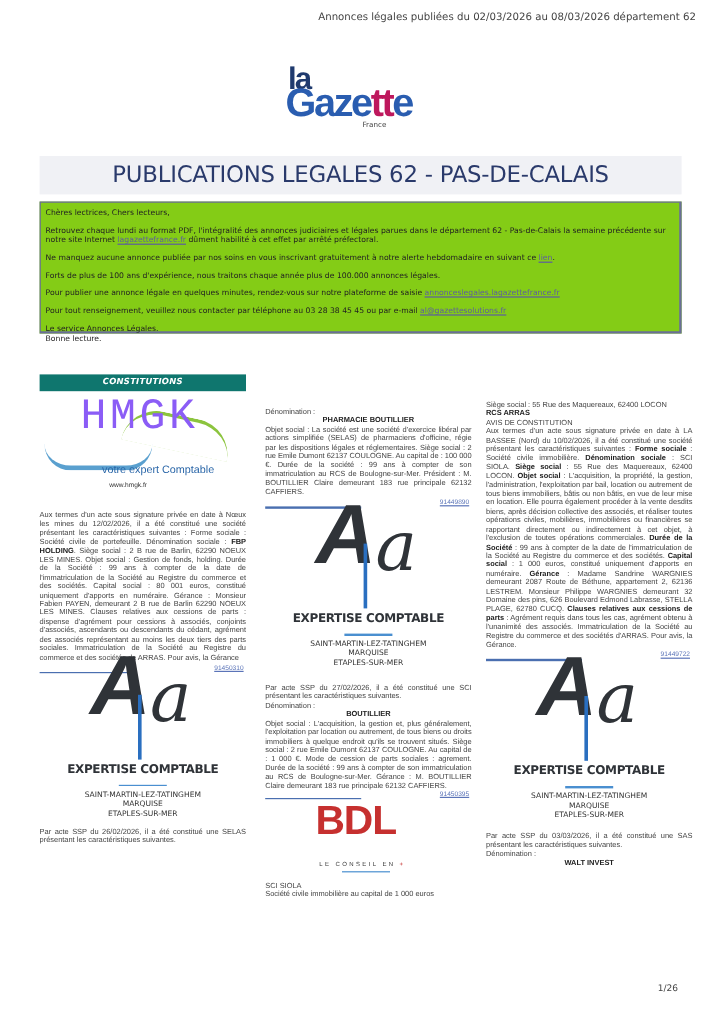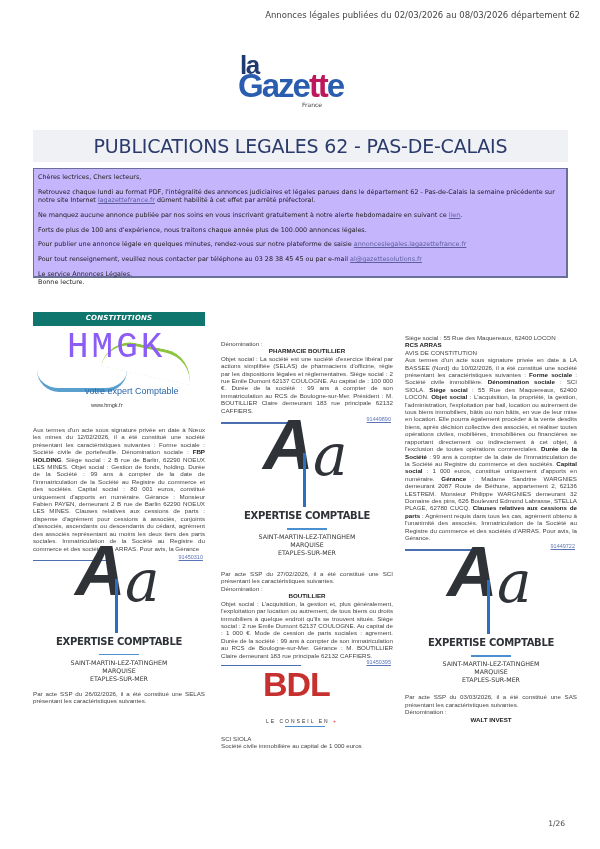--- a/index.html
+++ b/index.html
@@ -5,21 +5,21 @@
   * { box-sizing: border-box; margin: 0; padding: 0; }
   body { width: 600px; height: 849px; background: #fff; font-family: "DejaVu Sans", sans-serif; color: #333; position: relative; overflow: hidden; }
   .header-line { position: absolute; top: 10px; right: 20px; font-size: 8.5px; color: #444; }
   .logo { position: absolute; left: 238px; top: 52px; width: 125px; height: 56px; }
   .logo .la { position: absolute; left: 2px; top: 0; font-family: "Liberation Sans", sans-serif; font-weight: bold; font-size: 26px; color: #1f3a6e; letter-spacing: -1.5px; line-height: 26px; }
   .logo .gz { position: absolute; left: 0; top: 17px; font-family: "Liberation Sans", sans-serif; font-weight: bold; font-size: 33px; color: #2a5db0; letter-spacing: -2px; line-height: 33px; }
   .logo .gz .tt { color: #be185d; }
   .logo .fr { position: absolute; left: 64px; top: 49px; font-size: 6px; color: #444; }
   .banner { position: absolute; left: 33px; top: 130px; width: 535px; height: 32px; background: #f0f1f5; display: flex; align-items: center; justify-content: center; }
   .banner h1 { font-family: "DejaVu Sans", sans-serif; font-weight: normal; font-size: 19px; color: #2a3a6b; letter-spacing: -0.2px; }
-  .intro { position: absolute; left: 33px; top: 168px; width: 535px; height: 110px; background: #c4b5fd; border: 1px solid #6a6f97; border-right: 2px solid #6a6f97; border-bottom: 2px solid #6a6f97; padding: 4px 4px; font-size: 6.4px; color: #222; line-height: 8.2px; }
+  .intro { position: absolute; left: 33px; top: 168px; width: 535px; height: 110px; background: #84cc16; border: 1px solid #6a6f97; border-right: 2px solid #6a6f97; border-bottom: 2px solid #6a6f97; padding: 4px 4px; font-size: 6.4px; color: #222; line-height: 8.2px; }
   .intro p { margin-bottom: 6.6px; }
   .intro a { color: #5d5da0; text-decoration: underline; }
   .col { position: absolute; top: 300px; width: 172px; font-family: "Liberation Sans", sans-serif; font-size: 6.2px; line-height: 7.4px; color: #444; text-align: justify; }
   .col1 { left: 33px; } .col2 { left: 221px; } .col3 { left: 405px; }
   .section-head { background: #0f766e; color: #fff; font-weight: bold; font-size: 7px; text-align: center; height: 14px; line-height: 13px; margin-top: 12px; font-family: "DejaVu Sans", sans-serif; letter-spacing: 0.2px; font-style: italic; }
   .center { text-align: center; }
   .b { font-weight: bold; color: #222; }
   .ref-row { position: relative; height: 10px; margin-top: 2px; }
   .ref-line { position: absolute; left: 0; top: 6px; width: 80px; height: 1.5px; background: #4a6fb0; }
   .ref { position: absolute; right: 2px; top: 0; font-size: 5.5px; color: #5b74b8; text-decoration: underline; }

